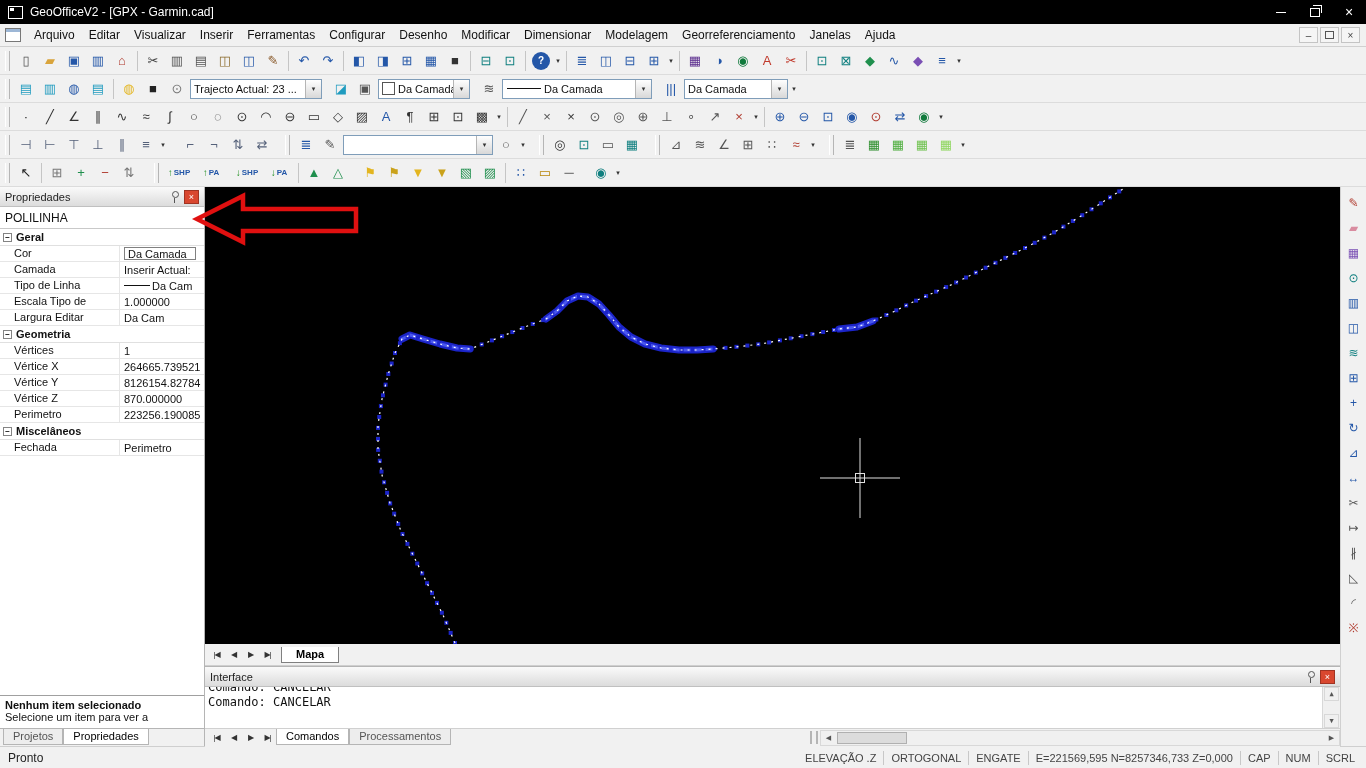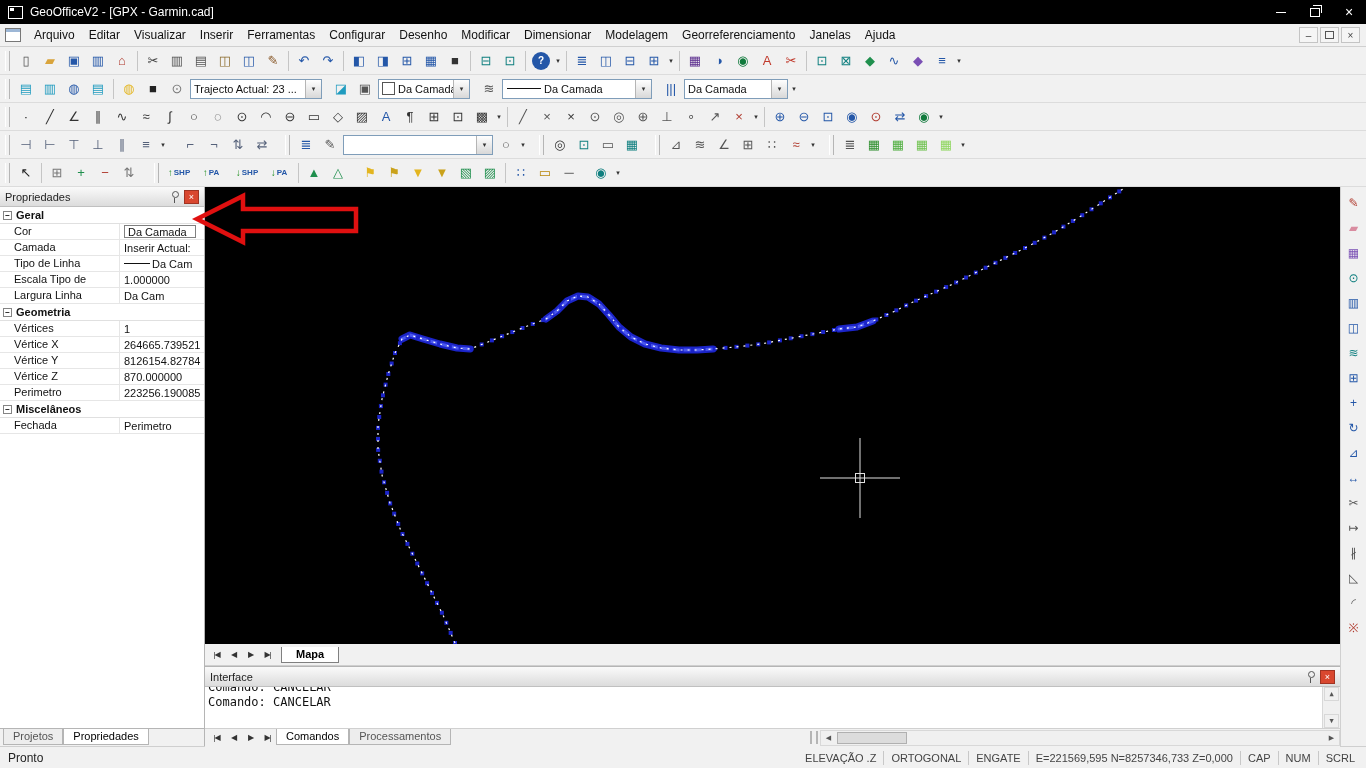--- a/index.html
+++ b/index.html
@@ -373,20 +373,21 @@
   <div class="main">
 
     <div class="props">
       <div class="panel-title">
         <span>Propriedades</span>
         <span class="panel-btns">
           <span class="pin"></span>
           <span class="panel-close">×</span>
         </span>
       </div>
+      <div class="selection-row">POLILINHA</div>
       <div id="prop-grid" class="prop-grid">
           <div class="pg-group">
             <span class="expander">−</span>
             <span class="pg-group-name">Geral</span>
           </div>
           <div class="pg-row">
             <span class="pg-label">Cor</span>
             <span class="pg-value">
               <span class="val-box">Da Camada</span>
             </span>
@@ -400,21 +401,21 @@
             <span class="pg-value">
               <span class="val-line"></span>
               <span>Da Cam</span>
             </span>
           </div>
           <div class="pg-row">
             <span class="pg-label">Escala Tipo de</span>
             <span class="pg-value">1.000000</span>
           </div>
           <div class="pg-row">
-            <span class="pg-label">Largura Linha</span>
+            <span class="pg-label">Largura Editar</span>
             <span class="pg-value">Da Cam</span>
           </div>
           <div class="pg-group">
             <span class="expander">−</span>
             <span class="pg-group-name">Geometria</span>
           </div>
           <div class="pg-row">
             <span class="pg-label">Vértices</span>
             <span class="pg-value">1</span>
           </div>
@@ -437,20 +438,24 @@
           <div class="pg-group">
             <span class="expander">−</span>
             <span class="pg-group-name">Miscelâneos</span>
           </div>
           <div class="pg-row">
             <span class="pg-label">Fechada</span>
             <span class="pg-value">Perimetro</span>
           </div>
         </div>
       <div class="props-filler"></div>
+      <div class="info-box">
+        <div class="info-title">Nenhum item selecionado</div>
+        <div class="info-text">Selecione um item para ver a</div>
+      </div>
       <div class="panel-tabs" id="props-tabs">
           <span class="btab">Projetos</span>
           <span class="btab active">Propriedades</span>
         </div>
     </div>
 
     <div class="center">
       <div class="canvas">
         <svg id="track-svg" viewBox="0 0 1135 457" preserveAspectRatio="none">
             <polyline points="197,152 205,148 218,152 235,157 252,161 265,162" fill="none" stroke="#1b24c8" stroke-width="7" stroke-linecap="round" stroke-linejoin="round"></polyline>

